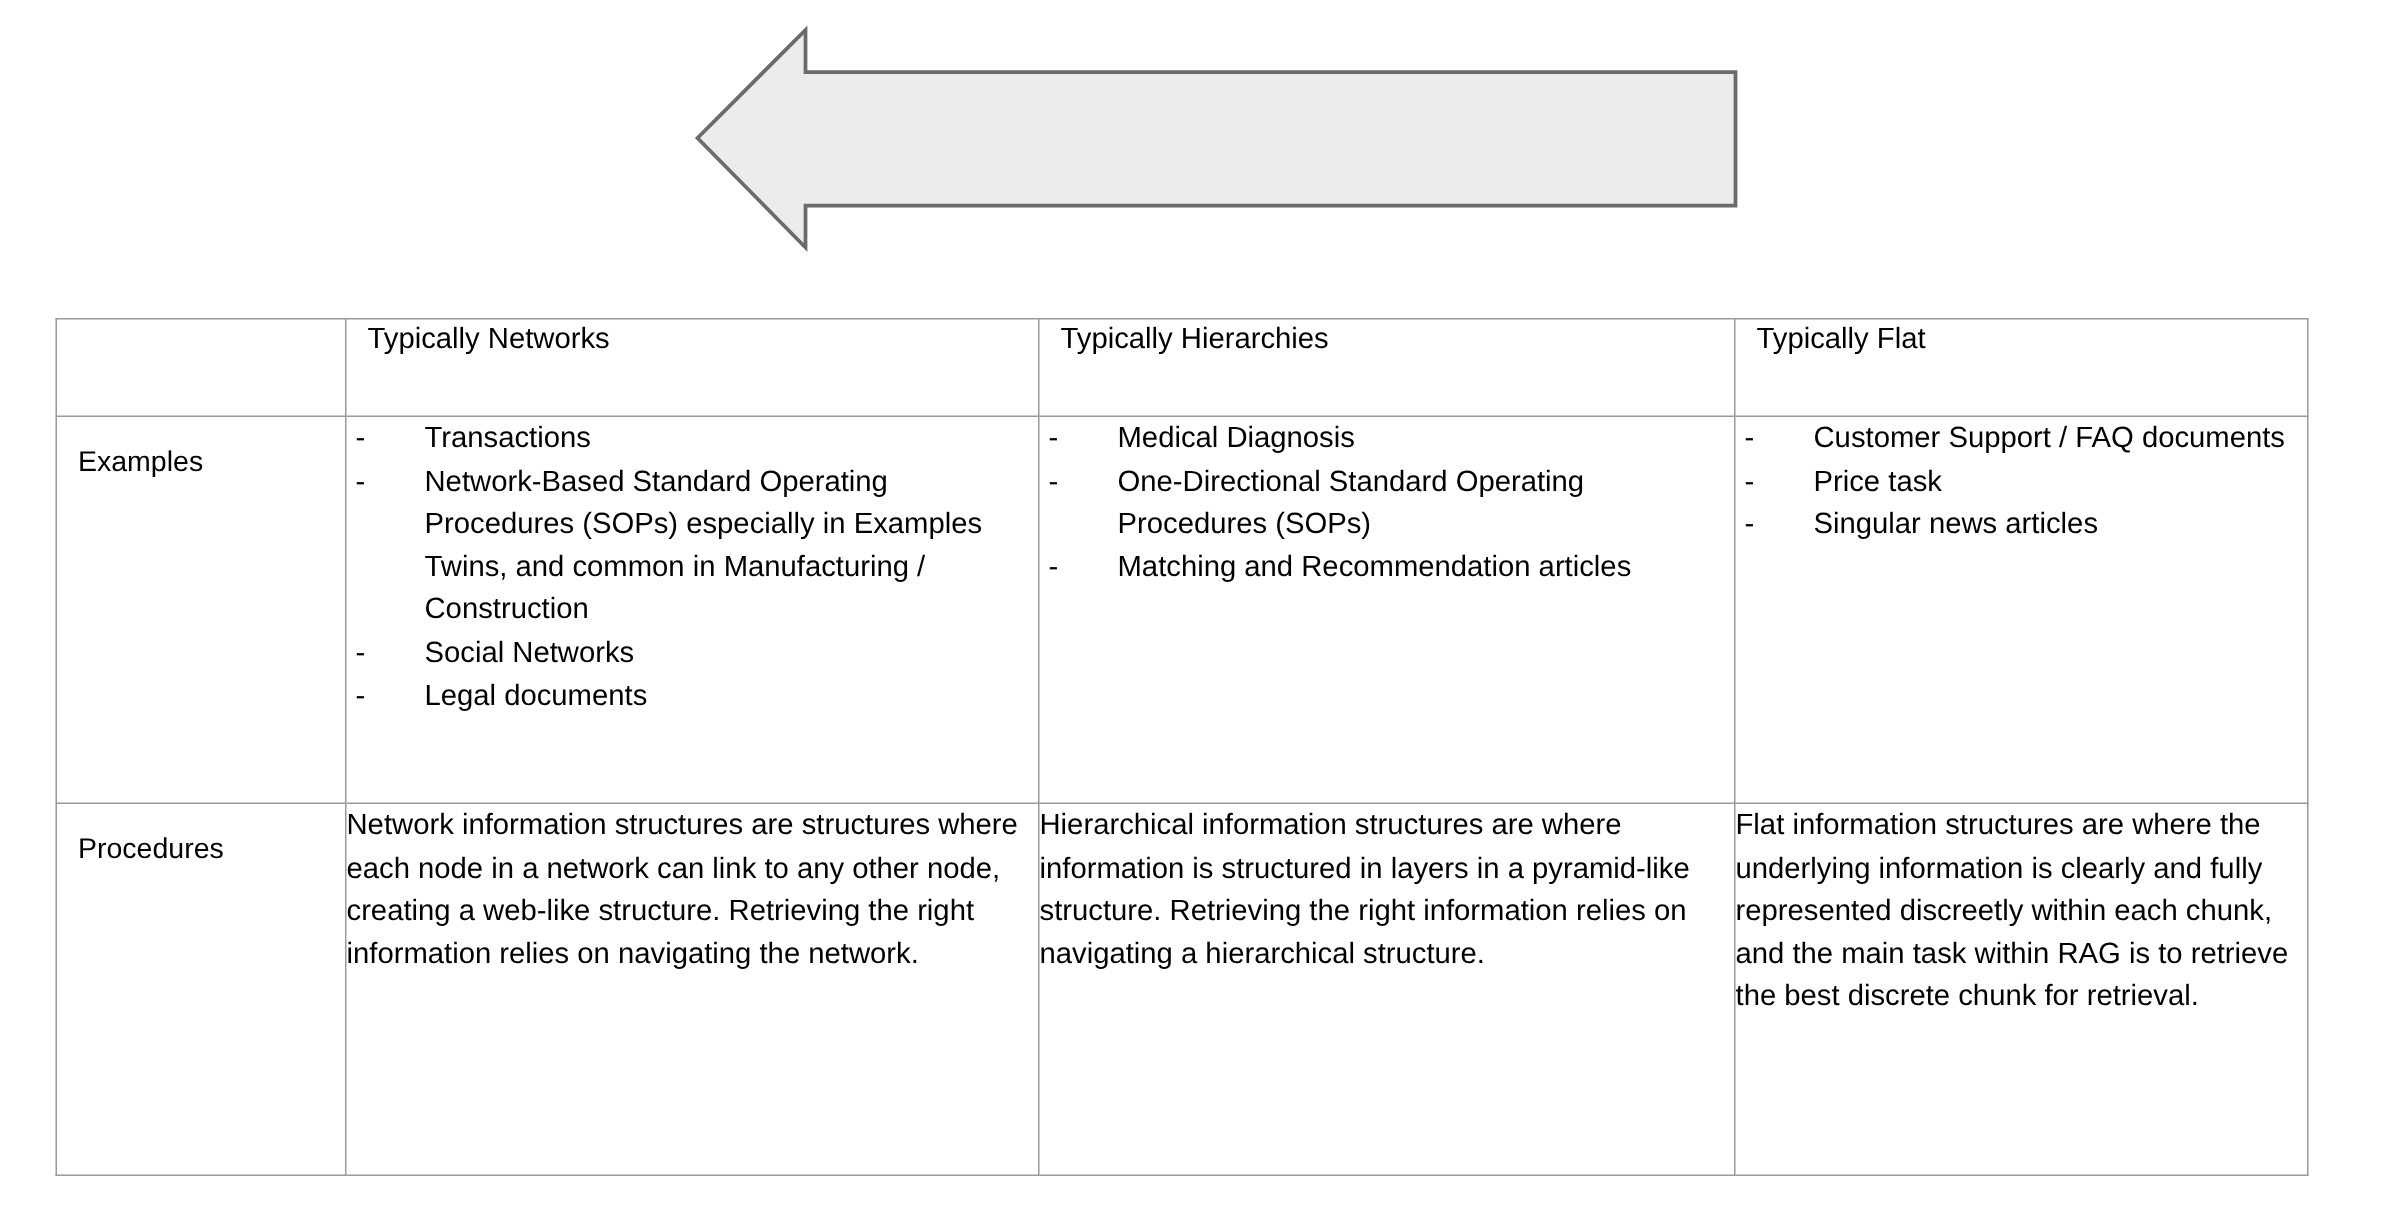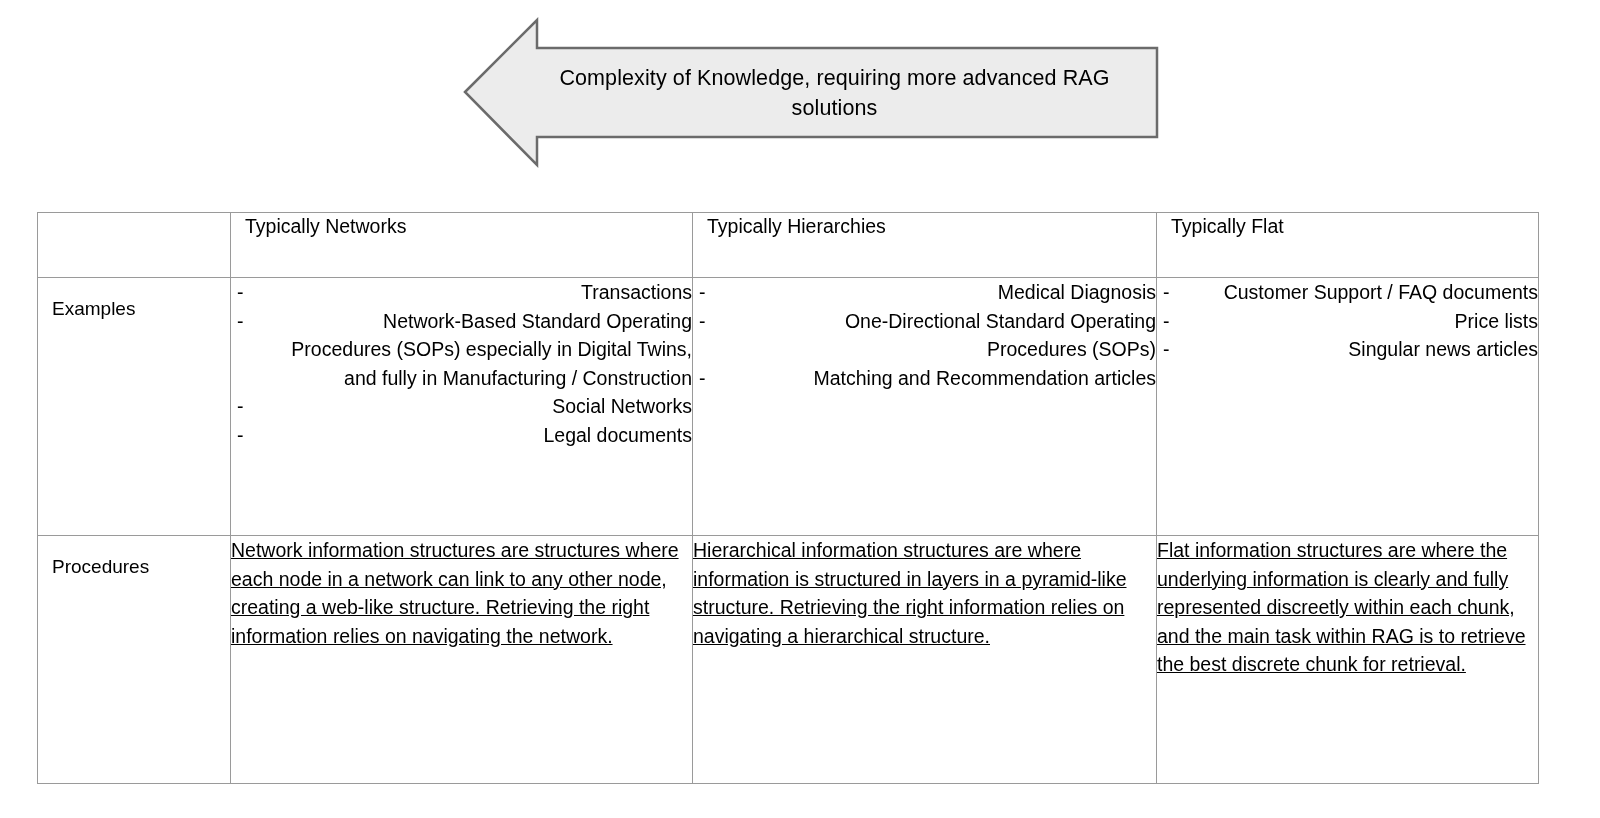--- a/index.html
+++ b/index.html
@@ -106,45 +106,42 @@
     color: #000000;
   }
   ul.bullets > li .dash {
     flex: 0 0 auto;
     width: 52px;
     text-align: left;
     padding-left: 6px;
   }
   ul.bullets > li .txt {
     flex: 1 1 auto;
-    text-align: right;
   }
 
   
   .explanation-cell {
     padding: 16px 16px 14px 12px;
     font-size: 19.5px;
     line-height: 28.6px;
     color: #000000;
-    text-decoration: underline;
   }
   .explanation-cell p { margin: 0; }
 
   
   .examples-row td    { height: 258px; }
   .explanation-row td { height: 248px; }
 </style>
 </head>
 <body>
 
 <div id="arrow-banner">
   <svg viewBox="0 0 698 162" preserveAspectRatio="none">
     <polygon points="3,80 75,8 75,36 695,36 695,125 75,125 75,153" fill="#ececec" stroke="#6b6b6b" stroke-width="2.5" stroke-linejoin="miter"></polygon>
   </svg>
-  <div id="arrow-label">Complexity of Knowledge, requiring more advanced RAG solutions</div>
 </div>
 
 <table id="structures-table">
   <colgroup>
     <col class="col-label">
       <col class="col-net">
       <col class="col-hier">
       <col class="col-flat">
   </colgroup>
   <tbody>
@@ -169,21 +166,21 @@
         <div class="row-label">Examples</div>
       </td>
       <td class="examples-cell">
         <ul class="bullets">
           <li>
             <span class="dash">-</span>
             <span class="txt">Transactions</span>
           </li>
           <li>
             <span class="dash">-</span>
-            <span class="txt">Network-Based Standard Operating Procedures (SOPs) especially in Digital Twins, and fully in Manufacturing / Construction</span>
+            <span class="txt">Network-Based Standard Operating Procedures (SOPs) especially in Examples Twins, and common in Manufacturing / Construction</span>
           </li>
           <li>
             <span class="dash">-</span>
             <span class="txt">Social Networks</span>
           </li>
           <li>
             <span class="dash">-</span>
             <span class="txt">Legal documents</span>
           </li>
         </ul>
@@ -205,21 +202,21 @@
         </ul>
       </td>
       <td class="examples-cell">
         <ul class="bullets">
           <li>
             <span class="dash">-</span>
             <span class="txt">Customer Support / FAQ documents</span>
           </li>
           <li>
             <span class="dash">-</span>
-            <span class="txt">Price lists</span>
+            <span class="txt">Price task</span>
           </li>
           <li>
             <span class="dash">-</span>
             <span class="txt">Singular news articles</span>
           </li>
         </ul>
       </td>
     </tr>
 
     <tr class="explanation-row">

